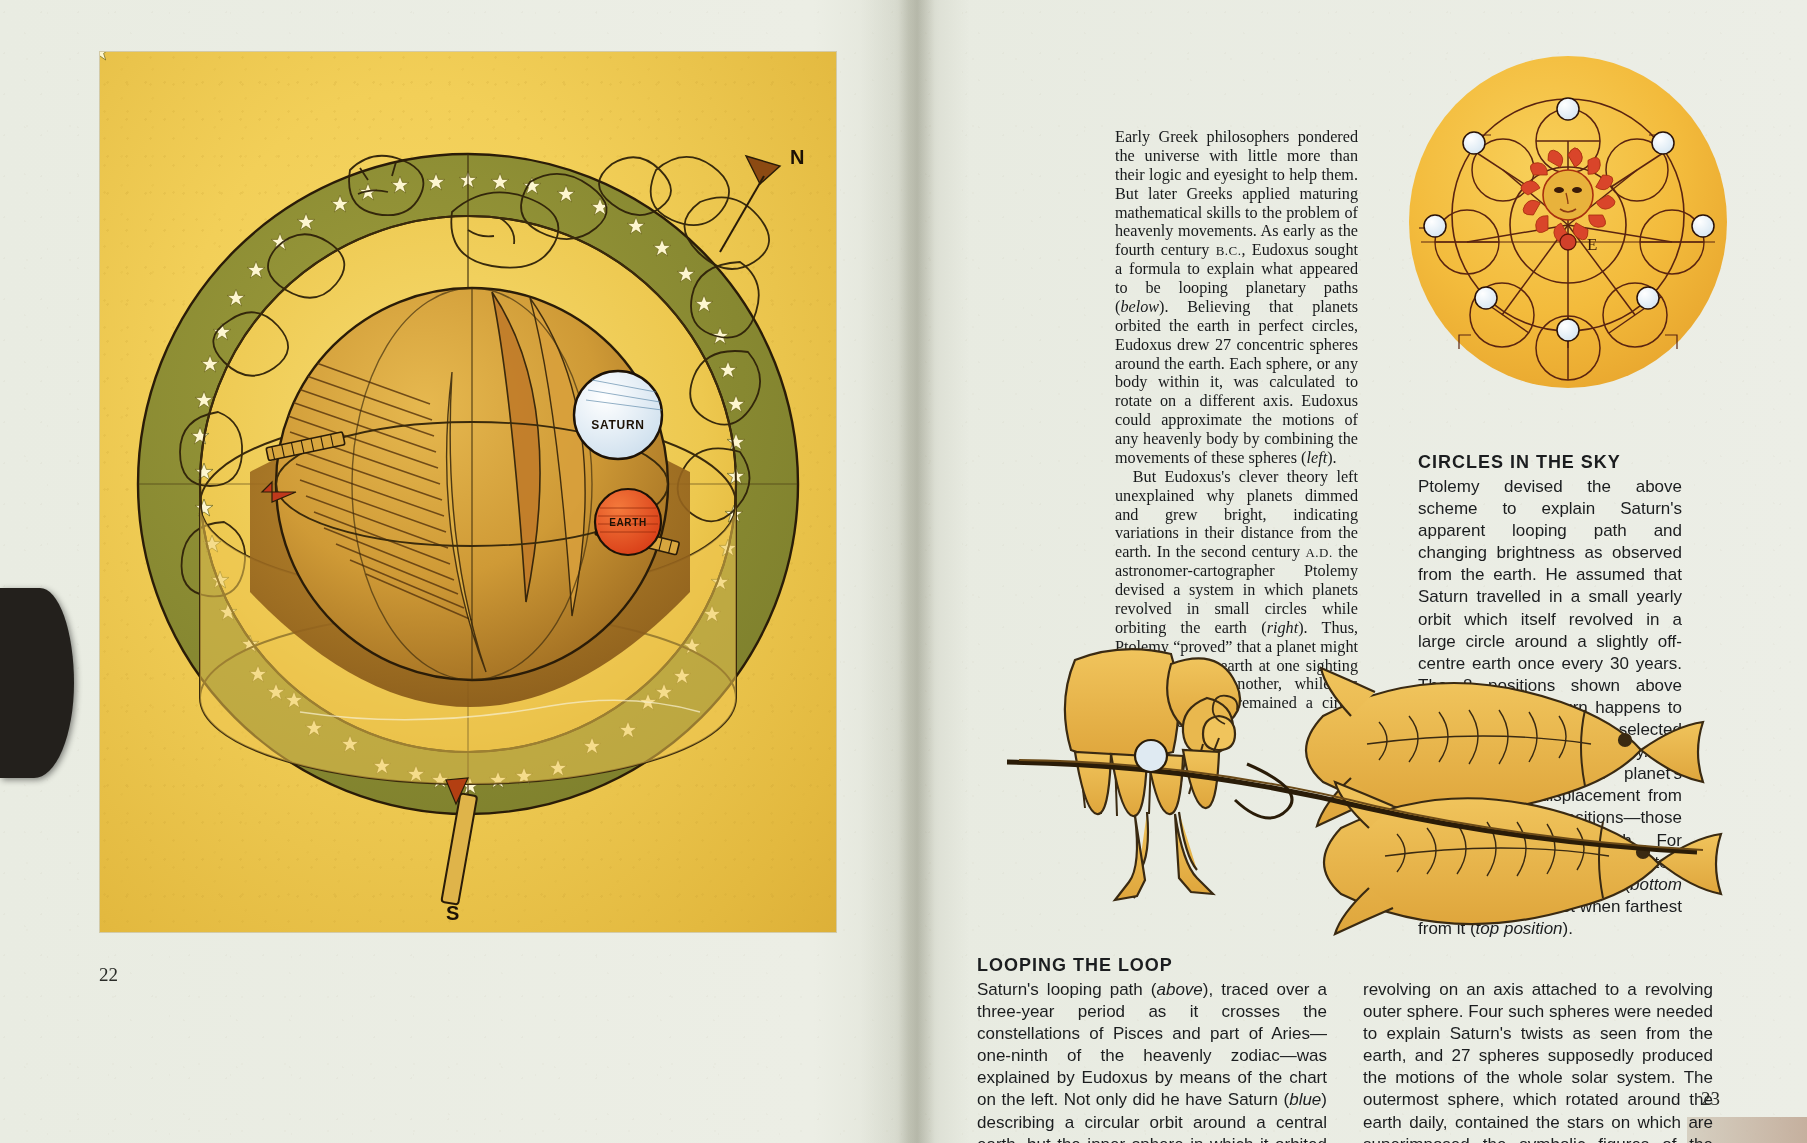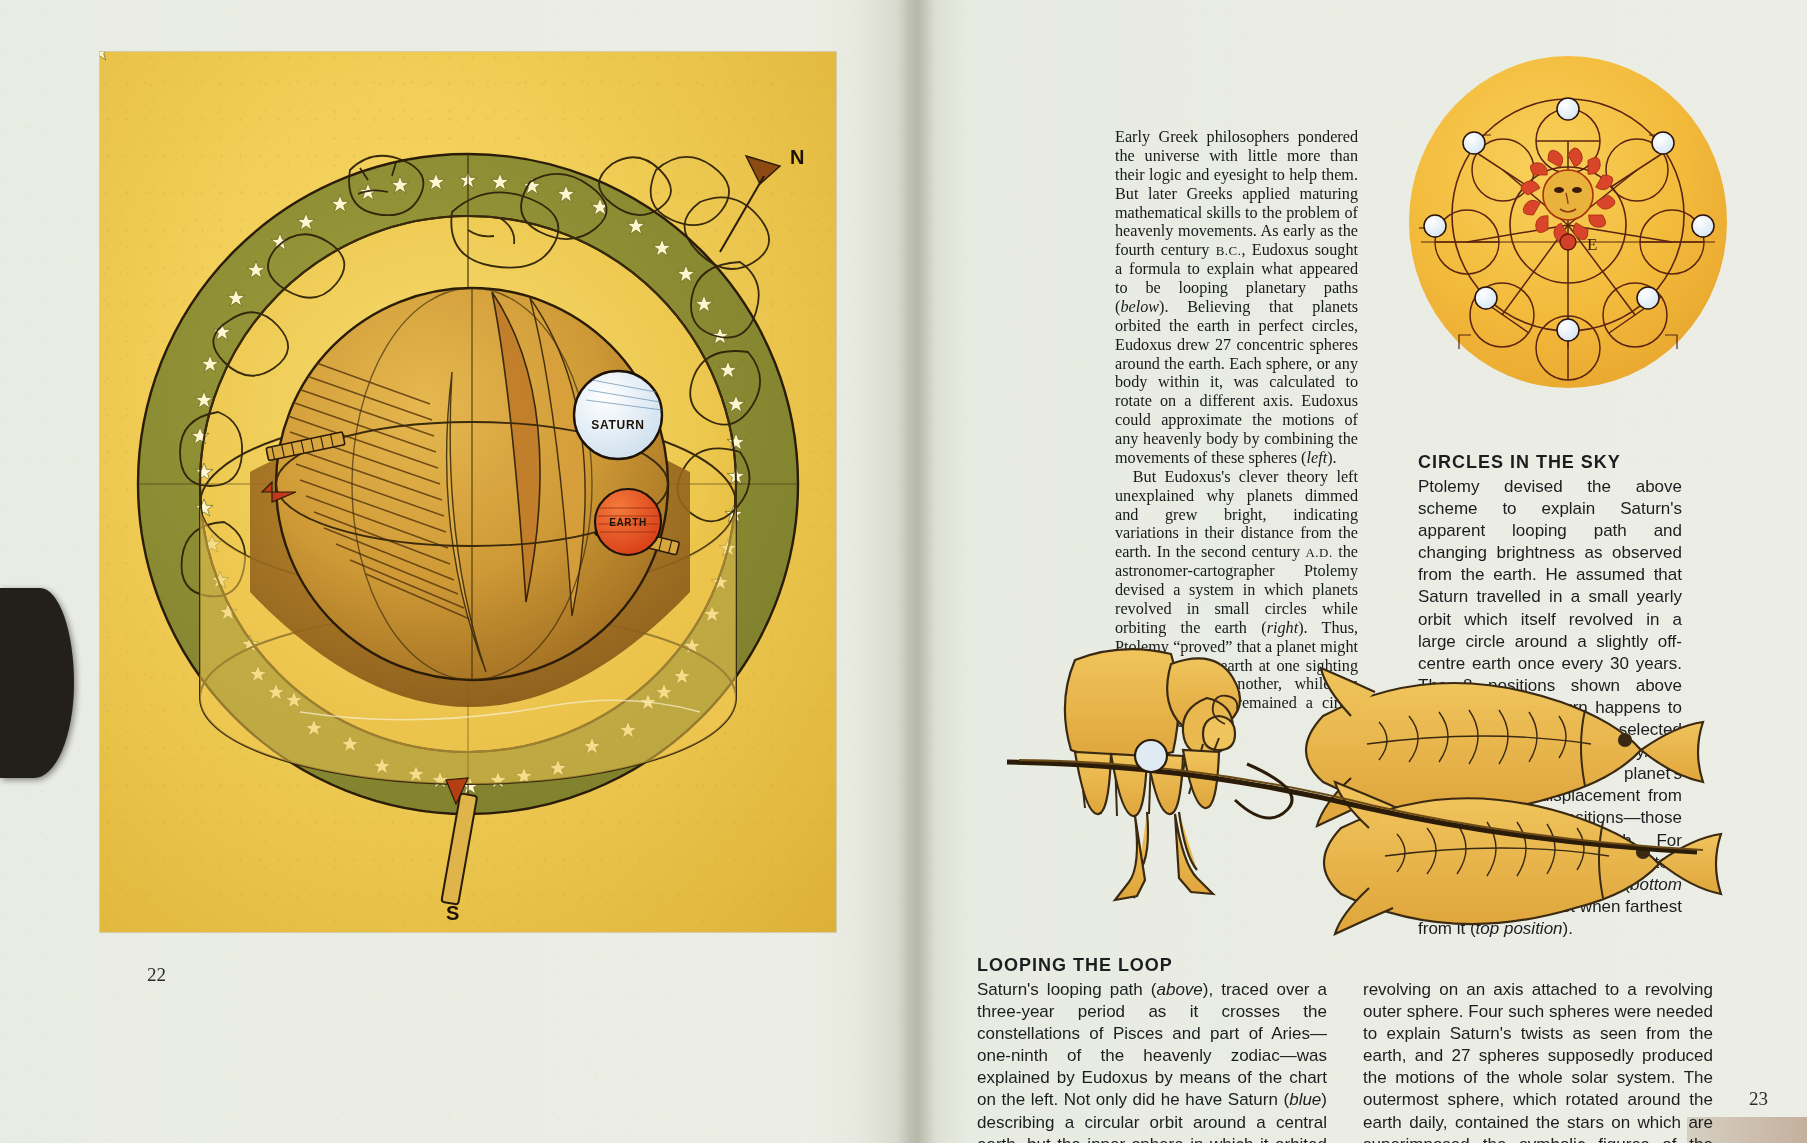--- a/index.html
+++ b/index.html
@@ -82,21 +82,21 @@
 
   
   #zodiac{position:absolute;left:4px;top:612px;width:752px;height:330px;}
 
   #cap-loop{position:absolute;left:2px;top:955px;width:737px;}
   #cap-loop .cols{display:flex;gap:36px;}
   #cap-loop .cols>div{width:350px;}
 
   
   .folio{position:absolute;font-family:"Liberation Serif",serif;
-     font-size:19px;color:#2a2c28;margin-left:48px;}
+     font-size:19px;color:#2a2c28;}
   #folio-left{left:99px;top:964px;}
   #folio-right{left:1701px;top:1088px;}
 </style>
 </head>
 <body>
 
 <div id="spread">
   <div class="paper-noise"></div>
 
   <div id="plate">

